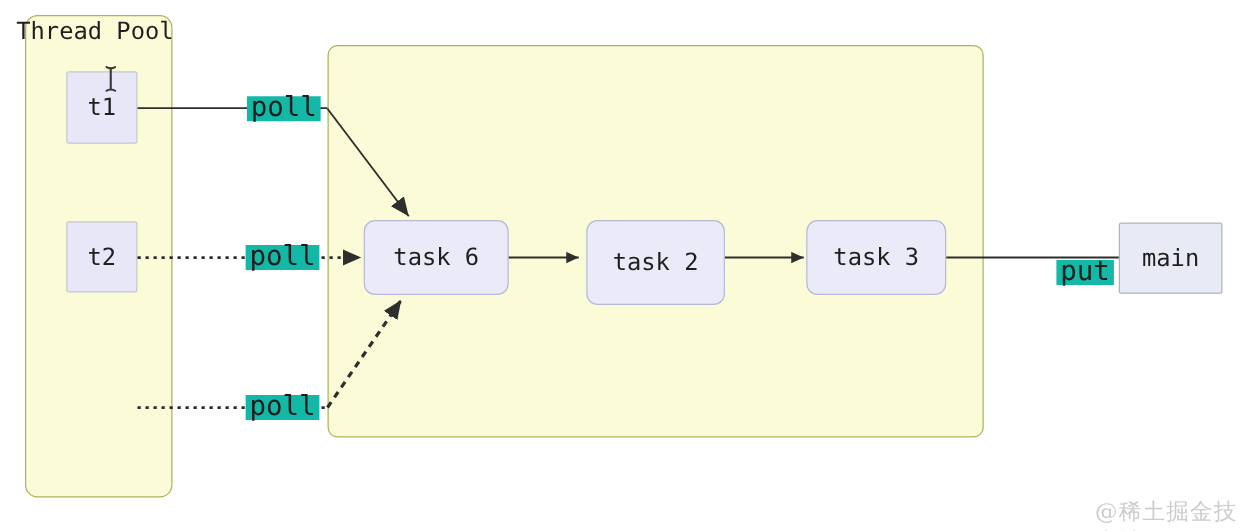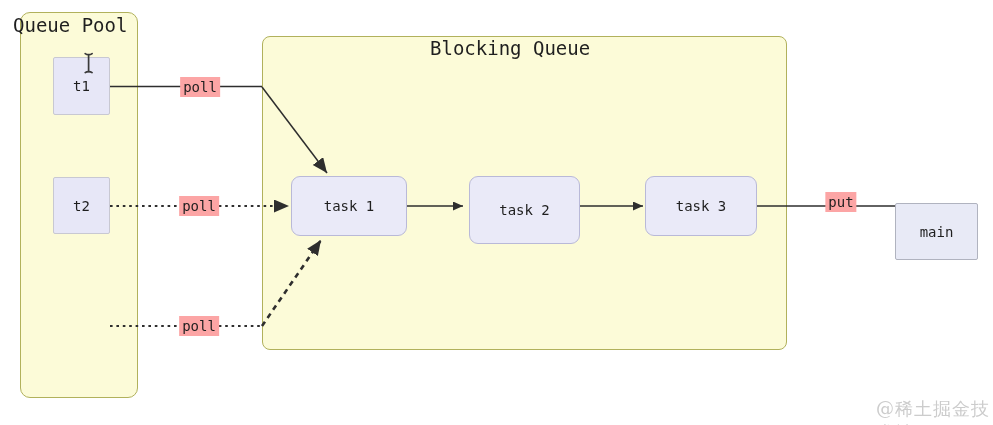--- a/index.html
+++ b/index.html
@@ -15,72 +15,71 @@
     border-radius:10px;
     z-index:1;
   }
   .container-title{
     position:absolute;z-index:4;font-size:19px;line-height:20px;white-space:pre;
     color:var(--text,#1f1f1f);
   }
   .node{
     position:absolute;box-sizing:border-box;z-index:2;
     display:flex;align-items:center;justify-content:center;
-    font-size:14px;white-space:pre;
+    font-size:19px;white-space:pre;
   }
   .thread-node{
     background:var(--thread-fill,#e7e7f7);
     border:1.3px solid var(--thread-border,#c8c8d2);
     border-radius:2px;
   }
   .task-node{
     background:var(--node-fill,#eaeaf8);
     border:1.3px solid var(--node-border,#b9b9d8);
     border-radius:9px;
   }
   .main-node{
     background:var(--main-fill,#e8eaf6);
     border:1.3px solid var(--main-border,#b0b3bf);
     border-radius:2px;
-    margin-top:25px;
   }
   .wires{position:absolute;left:0;top:0;z-index:3;}
   .edge-label{
     position:absolute;z-index:5;transform:translate(-50%,-50%);
-    background:#fca5a5;padding:0 3px;font-size:14px;line-height:20px;white-space:pre;
+    background:#14b8a6;padding:0 3px;font-size:22px;line-height:20px;white-space:pre;
     color:var(--text,#1f1f1f);
+    margin-left:27px;
   }
   .watermark{
     position:absolute;left:840px;top:397px;z-index:6;
     font-family:"DejaVu Serif","Liberation Serif",serif;
     font-size:18px;letter-spacing:1px;
     color:var(--watermark,#cccccc);
     margin-left:36px;
   }
 </style>
 </head>
 <body>
 
 <div class="stage">
 
   <div class="container-box" style="left:20px;top:12px;width:118px;height:386px;"></div>
-  <div class="container-title" style="left:13px;top:15px;">Queue Pool</div>
+  <div class="container-title" style="left:13px;top:15px;">Thread Pool</div>
 
   <div class="container-box" style="left:262px;top:36px;width:525px;height:314px;border-radius:8px;"></div>
-  <div class="container-title" style="left:430px;top:38px;">Blocking Queue</div>
 
   <div class="node thread-node" style="left:53px;top:57px;width:57px;height:58px;">
     <span>t1</span>
   </div>
   <div class="node thread-node" style="left:53px;top:177px;width:57px;height:57px;">
     <span>t2</span>
   </div>
 
   <div class="node task-node" style="left:291px;top:176px;width:116px;height:60px;">
-    <span>task 1</span>
+    <span>task 6</span>
   </div>
   <div class="node task-node" style="left:469px;top:176px;width:111px;height:68px;">
     <span>task 2</span>
   </div>
   <div class="node task-node" style="left:645px;top:176px;width:112px;height:60px;">
     <span>task 3</span>
   </div>
 
   <div class="node main-node" style="left:895px;top:178px;width:83px;height:57px;">
     <span>main</span>
@@ -113,17 +112,17 @@
     <g stroke="#3a3a3a" stroke-width="1.7" fill="none" stroke-linecap="round">
       <path d="M85.2,53.6 C87.0,55.0 90.3,55.0 92.1,53.6"></path>
       <line x1="88.6" y1="54.8" x2="88.6" y2="71.4"></line>
       <path d="M85.2,72.6 C87.0,71.2 90.3,71.2 92.1,72.6"></path>
     </g>
   </svg>
 
   <span class="edge-label" style="left:200px;top:87px;">poll</span>
   <span class="edge-label" style="left:199px;top:206px;">poll</span>
   <span class="edge-label" style="left:199px;top:326px;">poll</span>
-  <span class="edge-label" style="left:841px;top:202px;">put</span>
+  <span class="edge-label" style="left:841px;top:218px;">put</span>
 
   <div class="watermark">@稀土掘金技术社区</div>
 
 </div>
 
 </body></html>

